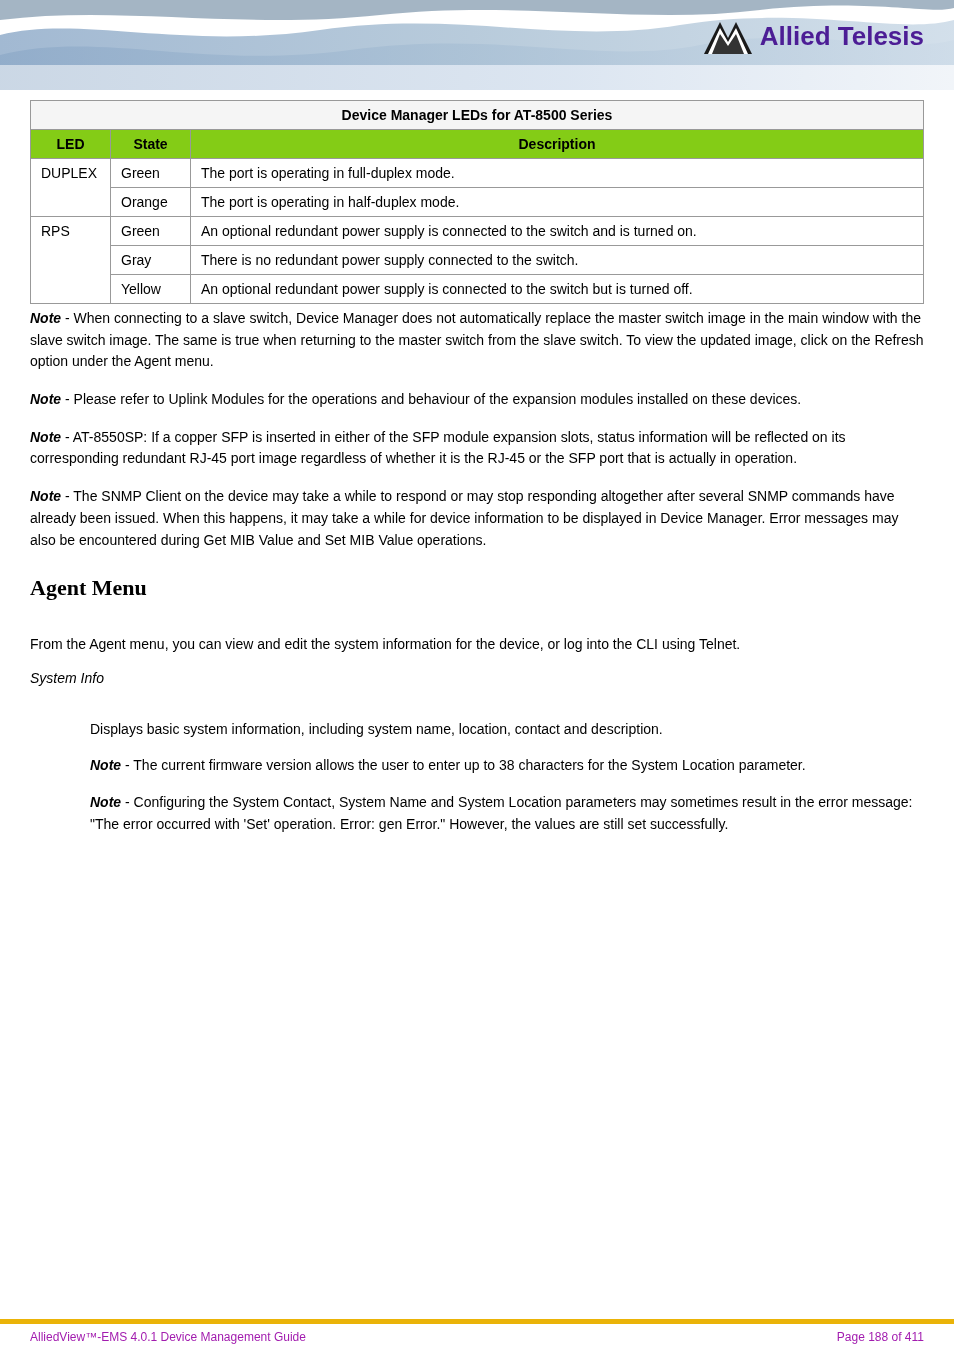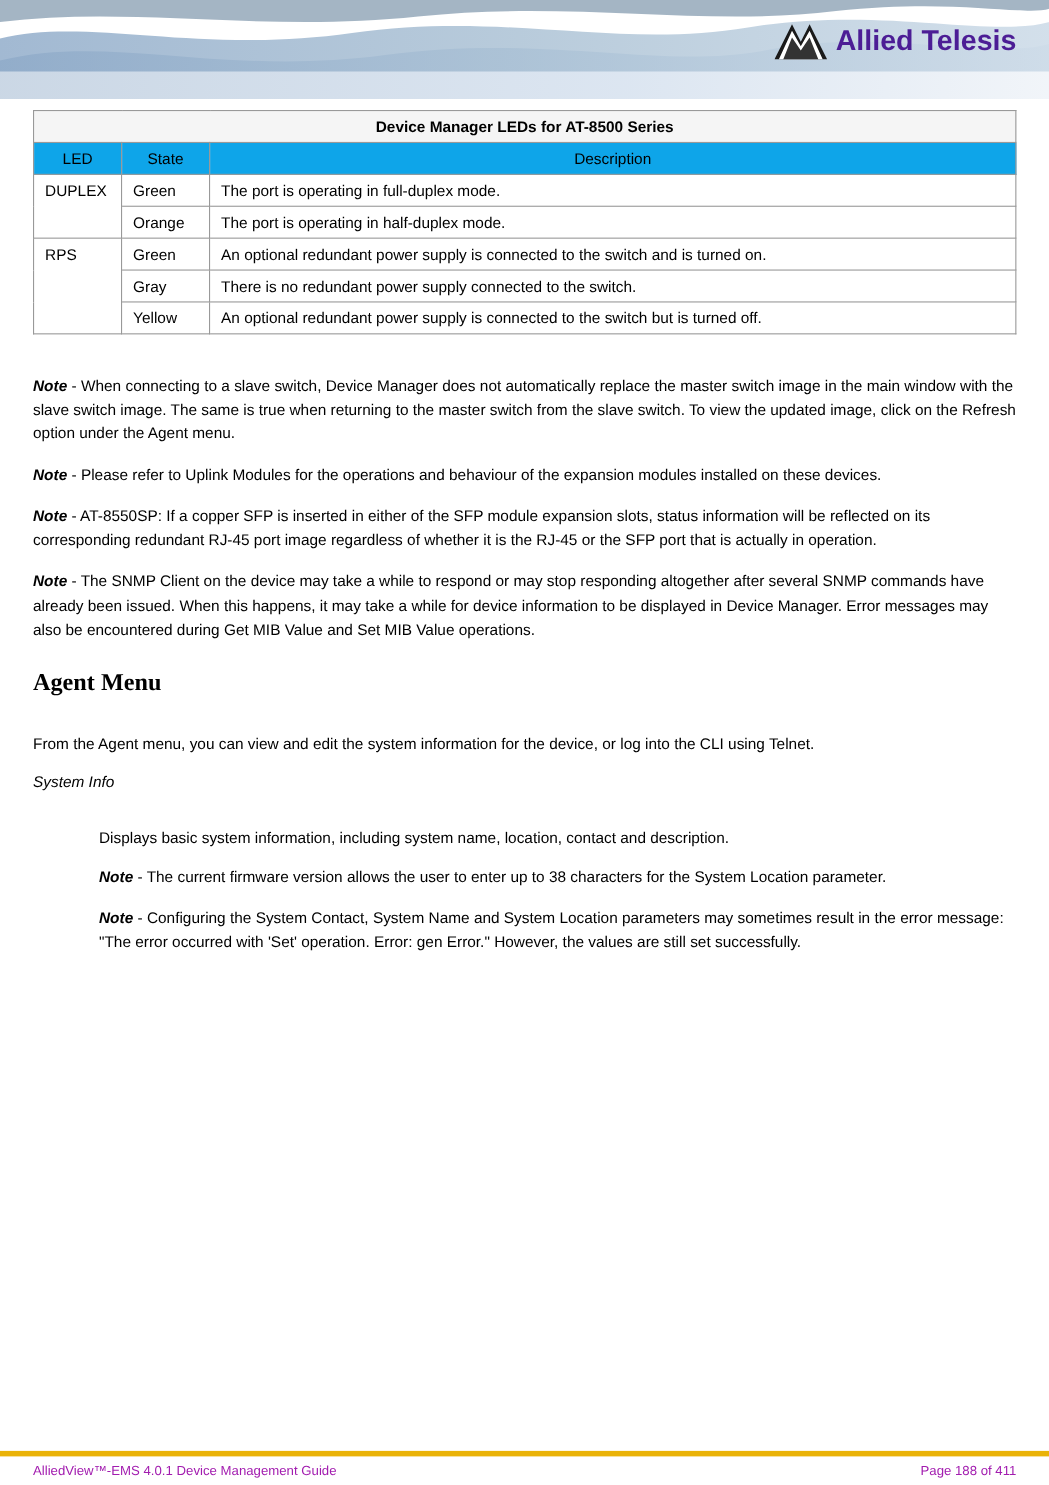--- a/index.html
+++ b/index.html
@@ -41,38 +41,38 @@
 
     
     .main-content {
       padding: 10px 30px 40px 30px;
     }
 
     
     .led-table {
       width: 100%;
       border-collapse: collapse;
-      margin-bottom: 36px;
+      margin-bottom: 4px;
     }
     .table-title {
       text-align: center;
       font-weight: bold;
       font-size: 14px;
       padding: 8px;
       border: 1px solid #000;
       background: #f5f5f5;
     }
     .led-table th, .led-table td {
       border: 1px solid #999;
       padding: 6px 10px;
       vertical-align: top;
     }
     .led-table th {
-      font-weight: normal;
-      background: #0ea5e9;
+      font-weight: bold;
+      background: #84cc16;
     }
     .col-led { width: 80px; }
     .col-state { width: 80px; }
     .col-desc { width: auto; }
 
     
     .note-para {
       margin-bottom: 16px;
       line-height: 1.55;
     }

